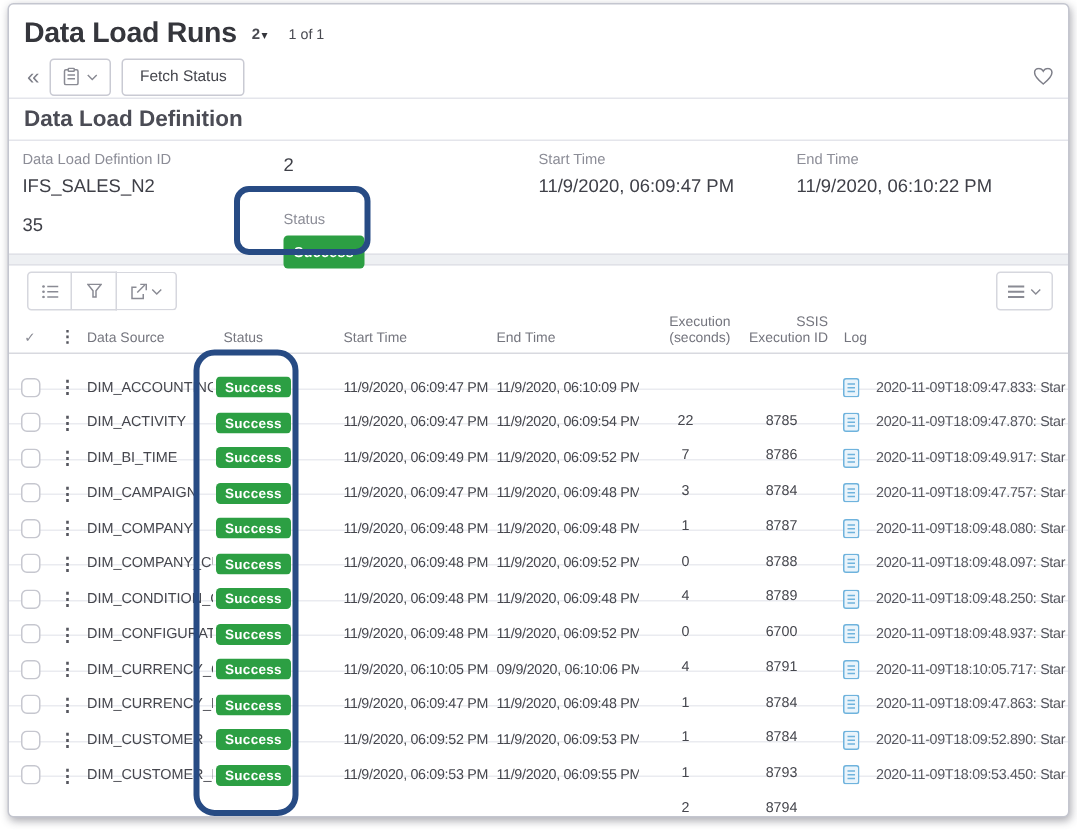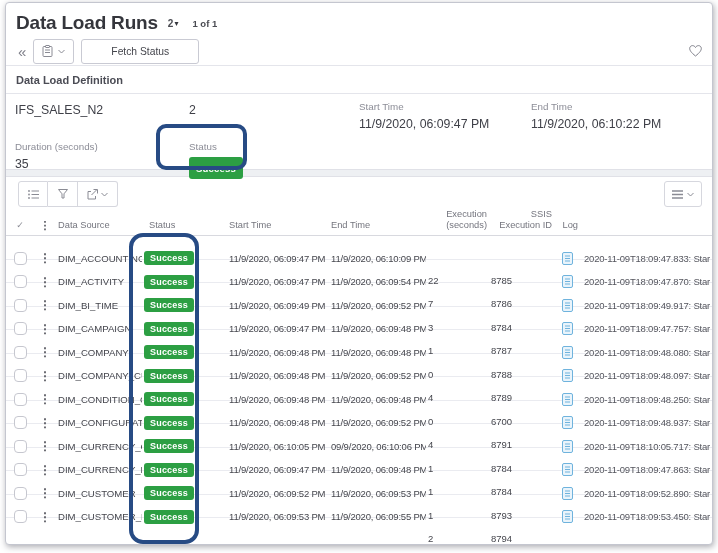--- a/index.html
+++ b/index.html
@@ -16,34 +16,34 @@
     position:relative;left:5px;top:2px;width:708px;height:543px;
     background:#fff;border:1px solid #c4c6cf;border-radius:4px;
     box-shadow:1px 2px 6px rgba(70,70,85,.45);
     overflow:hidden;
   }
   
   .hdr{height:32px;display:flex;align-items:center;padding:8px 10px 0 10px;gap:8px;}
   .title{font-size:19px;font-weight:700;color:#35363c;letter-spacing:-.2px;}
   .count{font-size:10px;font-weight:700;color:#4a4b52;margin-left:2px;}
   .caret{font-size:8px;color:#35363c;margin-left:1px;}
-  .pager{font-size:9.5px;font-weight:700;color:#4a4b52;margin-left:6px;}
+  .pager{font-size:9.5px;font-weight:400;color:#4a4b52;margin-left:6px;}
   
   .tbar{height:31px;display:flex;align-items:center;gap:7px;padding:2px 10px 0 12px;border-bottom:1px solid var(--border);}
   .collapse{font-size:15px;color:#7e7f89;line-height:1;cursor:pointer;}
   .btn{display:inline-flex;align-items:center;justify-content:center;gap:5px;height:25px;
        border:1px solid #c9cad3;border-radius:3px;background:#fff;color:#44454c;
-       font-size:10.3px;font-family:inherit;padding:0 29px;cursor:pointer;}
+       font-size:10.3px;font-family:inherit;padding:0 11px;cursor:pointer;}
   .btn.icononly{padding:0 8px;color:#8a8b94;}
   .chev{display:inline-block;}
   .spacer{flex:1;}
   .heart{color:#7e7f89;display:flex;align-items:center;}
   
   .sect-title{height:28px;display:flex;align-items:center;padding-left:10px;
-    font-size:11px;font-weight:700;color:#4b4c55;border-bottom:1px solid var(--border);}
+    font-size:15px;font-weight:700;color:#4b4c55;border-bottom:1px solid var(--border);}
   .sect-title.ri{height:24px;border-bottom:none;}
   .section-gap{height:8px;background:#eef0f3;border-top:1px solid #e0e1e7;border-bottom:1px solid #e0e1e7;}
   
   .fields{position:relative;height:75px;padding:5px 0 0 9px;
     display:grid;grid-template-columns:174px 170px 172px 1fr;grid-auto-rows:min-content;}
   .fld{padding-top:1px;}
   .fld .lbl{font-size:9.8px;color:var(--lbl);line-height:14px;}
   .fld .val{font-size:12.3px;color:#3f4048;line-height:17px;margin-top:2px;}
   .fld.r2{margin-top:6px;}
   .badge{display:inline-block;background:var(--success);color:#fff;font-weight:700;
@@ -62,21 +62,21 @@
   .thead,.trow{display:grid;grid-template-columns:28px 22px 86px 85px 102px 97px 63px 65px 26px 1fr;align-items:center;}
   .thead{height:25px;align-items:end;border-bottom:1px solid #d8d9df;
     font-size:9.3px;color:#74757e;padding-bottom:4px;}
   .thead .hc{white-space:nowrap;overflow:hidden;padding:0 2px;line-height:11px;}
   .thead .num{text-align:right;}
   .thead .ctr{text-align:right;}
   .thead .chk{text-align:center;color:#8a8b94;font-size:9px;}
   .thead .keb{text-align:center;color:#55565e;font-size:11px;font-weight:700;}
   .trow{height:23.5px;border-bottom:1px solid #eaebf0;font-size:9.5px;color:var(--txt);}
   .td{white-space:nowrap;overflow:hidden;padding:0 2px;}
-  .td.num{text-align:left;padding-right:3px;margin-top:44px;}
+  .td.num{text-align:center;padding-right:3px;margin-top:44px;}
   .c-check{display:flex;justify-content:center;}
   .cb{width:13px;height:13px;border:1px solid #c6c7cf;border-radius:4px;background:#fff;display:inline-block;cursor:pointer;}
   .c-kebab{text-align:center;color:#55565e;font-size:12px;font-weight:700;cursor:pointer;}
   .c-ds{font-size:9.6px;}
   .c-status .badge{padding:2px 6px;font-size:9px;}
   .c-start,.c-end,.c-ts{letter-spacing:-.2px;}
   .c-ts{color:#55565e;padding-left:4px;}
   .c-log{display:flex;justify-content:center;cursor:pointer;}
   
   .ann{position:absolute;border:4px solid var(--annotation);background:transparent;pointer-events:none;z-index:20;}
@@ -116,35 +116,35 @@
     <span class="heart">
       <svg width="13" height="12" viewBox="0 0 13 12">
           <path d="M6.5 11 C2 7.5 .7 5.3 .7 3.4 C.7 1.8 2 .6 3.5 .6 C4.7 .6 5.9 1.4 6.5 2.5 C7.1 1.4 8.3 .6 9.5 .6 C11 .6 12.3 1.8 12.3 3.4 C12.3 5.3 11 7.5 6.5 11 Z" fill="none" stroke="#7e7f89"></path>
         </svg>
     </span>
   </div>
 
   <div class="sect-title">Data Load Definition</div>
   <div class="fields">
     <div class="fld">
+      <div class="lbl">Data Load Defintion ID</div>
       <div class="val">IFS_SALES_N2</div>
     </div>
     <div class="fld">
       <div class="val">2</div>
     </div>
     <div class="fld">
       <div class="lbl">Start Time</div>
       <div class="val">11/9/2020, 06:09:47 PM</div>
     </div>
     <div class="fld">
       <div class="lbl">End Time</div>
       <div class="val">11/9/2020, 06:10:22 PM</div>
     </div>
     <div class="fld r2">
-      <div class="lbl">Duration (seconds)</div>
       <div class="val">35</div>
     </div>
     <div class="fld r2">
       <div class="lbl">Status</div>
       <div class="val" style="margin-top:3px;"><span class="badge">Success</span></div>
     </div>
   </div>
 
   <div class="section-gap"></div>
 

